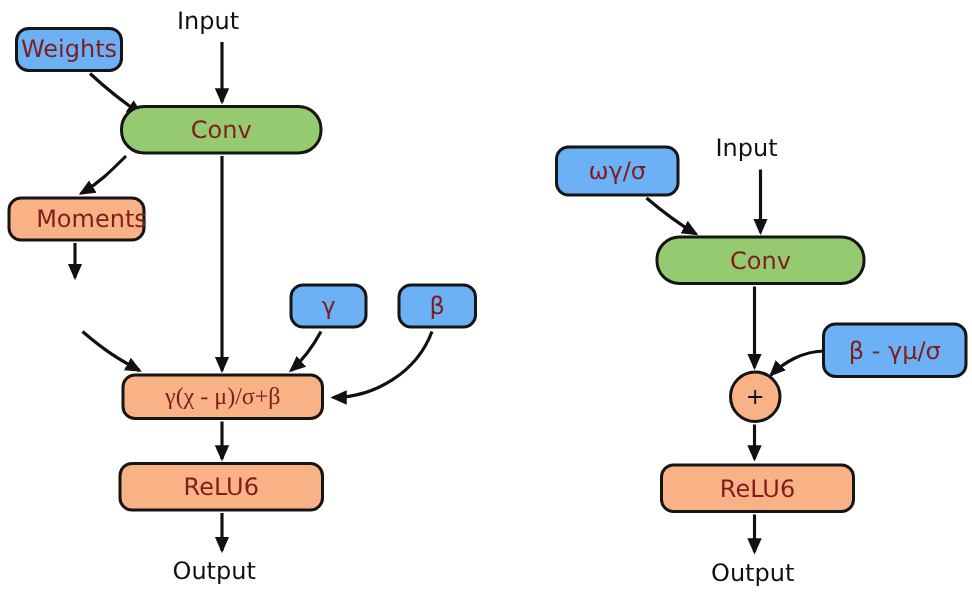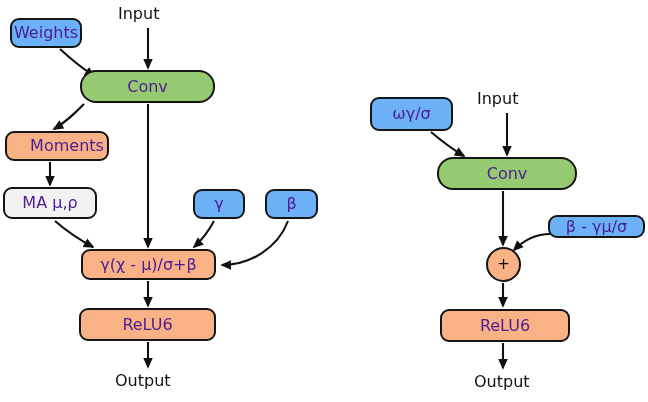--- a/index.html
+++ b/index.html
@@ -23,21 +23,21 @@
     height: 402px;
   }
   .node {
     position: absolute;
     box-sizing: border-box;
     border: 2.2px solid #151515;
     border-radius: 9px;
     display: flex;
     align-items: center;
     justify-content: center;
-    color: #4c1d95;
+    color: #7f1d1d;
     font-size: 16px;
     line-height: 1;
     white-space: nowrap;
     z-index: 3;
   }
   .node.blue    { background: #6cb0f5; }
   .node.green   { background: #96ca71; border-radius: 16px; }
   .node.orange  { background: #f8b285; }
   .node.white   { background: #f2f2f2; }
 
@@ -100,53 +100,50 @@
   </svg>
 
   <div class="node blue" style="left:10px; top:18px; width:72px; height:30px;">
     <span>Weights</span>
   </div>
 
   <div class="node green" style="left:80px; top:70px; width:135px; height:33px;">
     <span>Conv</span>
   </div>
 
-  <div class="node orange" style="left:5px; top:131px; width:104px; height:30px;padding-left:20px;">
+  <div class="node orange" style="left:5px; top:131px; width:92px; height:30px;padding-left:20px;">
     <span>Moments</span>
   </div>
 
-  <div class="node white" style="left:3px; top:187px; width:94px; height:32px;">
-    <span>MA μ,ρ</span>
-  </div>
 
   <div class="node blue" style="left:193px; top:189px; width:52px; height:30px;">
     <span>γ</span>
   </div>
 
   <div class="node blue" style="left:265px; top:189px; width:53px; height:30px;">
     <span>β</span>
   </div>
 
-  <div class="node orange" style="left:81px; top:249px; width:135px; height:31px;">
+  <div class="node orange" style="left:81px; top:249px; width:135px; height:31px;font-family:Liberation Serif, serif;">
     <span>γ(χ - μ)/σ+β</span>
   </div>
 
   <div class="node orange" style="left:79px; top:308px; width:137px; height:33px;">
     <span>ReLU6</span>
   </div>
 
   <div class="node blue" style="left:370px; top:97px; width:83px; height:34px;text-align:center;">
     <span>ωγ/σ</span>
   </div>
 
   <div class="node green" style="left:437px; top:157px; width:140px; height:33px;">
     <span>Conv</span>
   </div>
 
-  <div class="node blue" style="left:548px; top:215px; width:97px; height:23px;">
+  <div class="node blue" style="left:548px; top:215px; width:97px; height:37px;">
     <span>β - γμ/σ</span>
   </div>
 
   <div class="circle-node" style="left:486px; top:247px; width:35px; height:35px;">
     <span>+</span>
   </div>
 
   <div class="node orange" style="left:440px; top:309px; width:130px; height:33px;">
     <span>ReLU6</span>
   </div>

